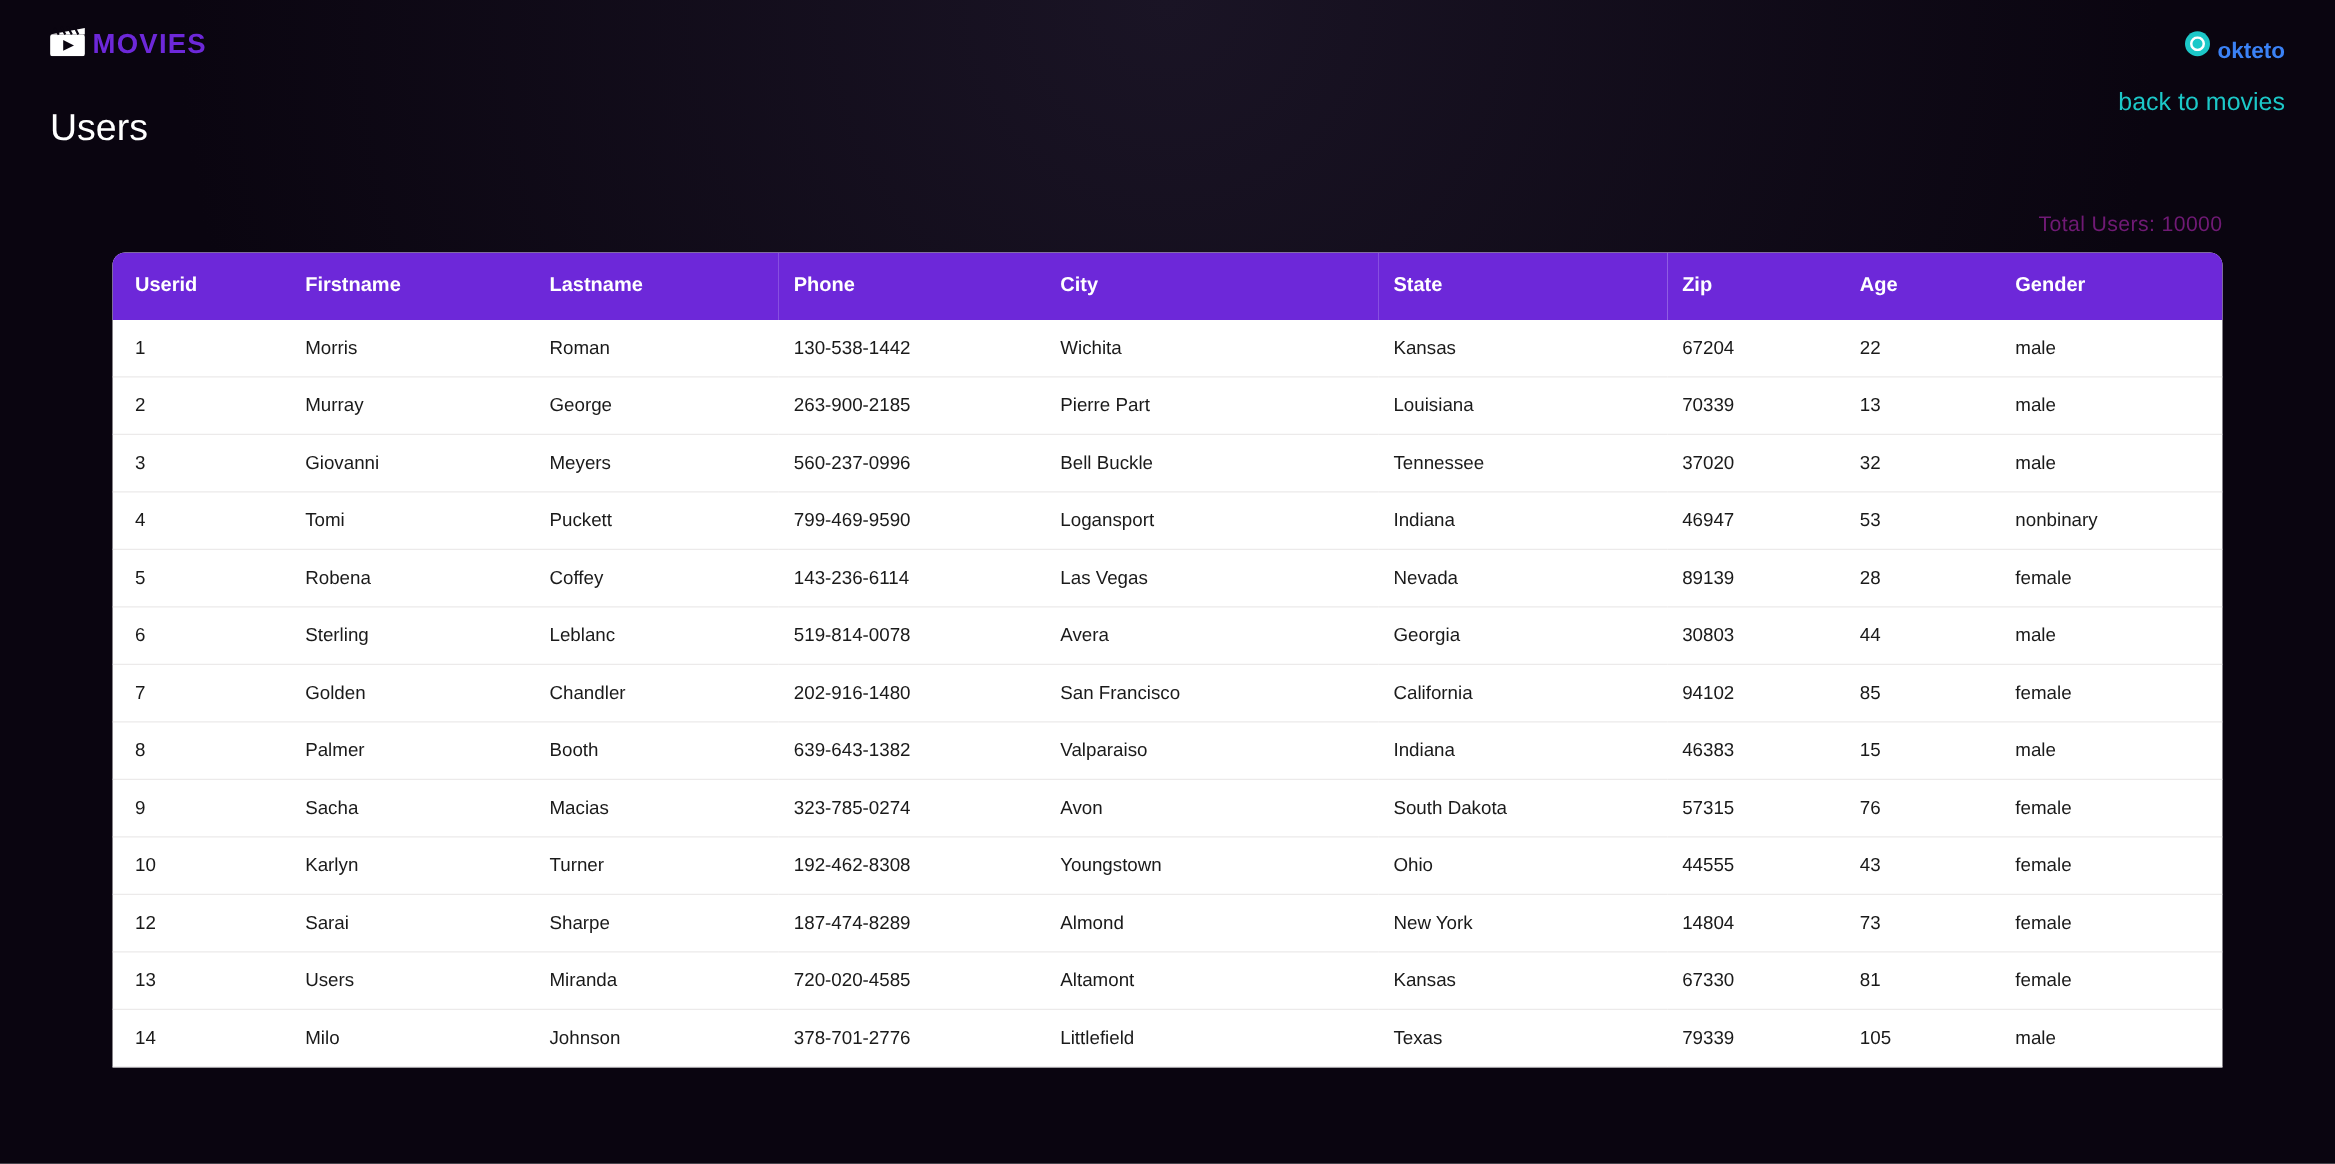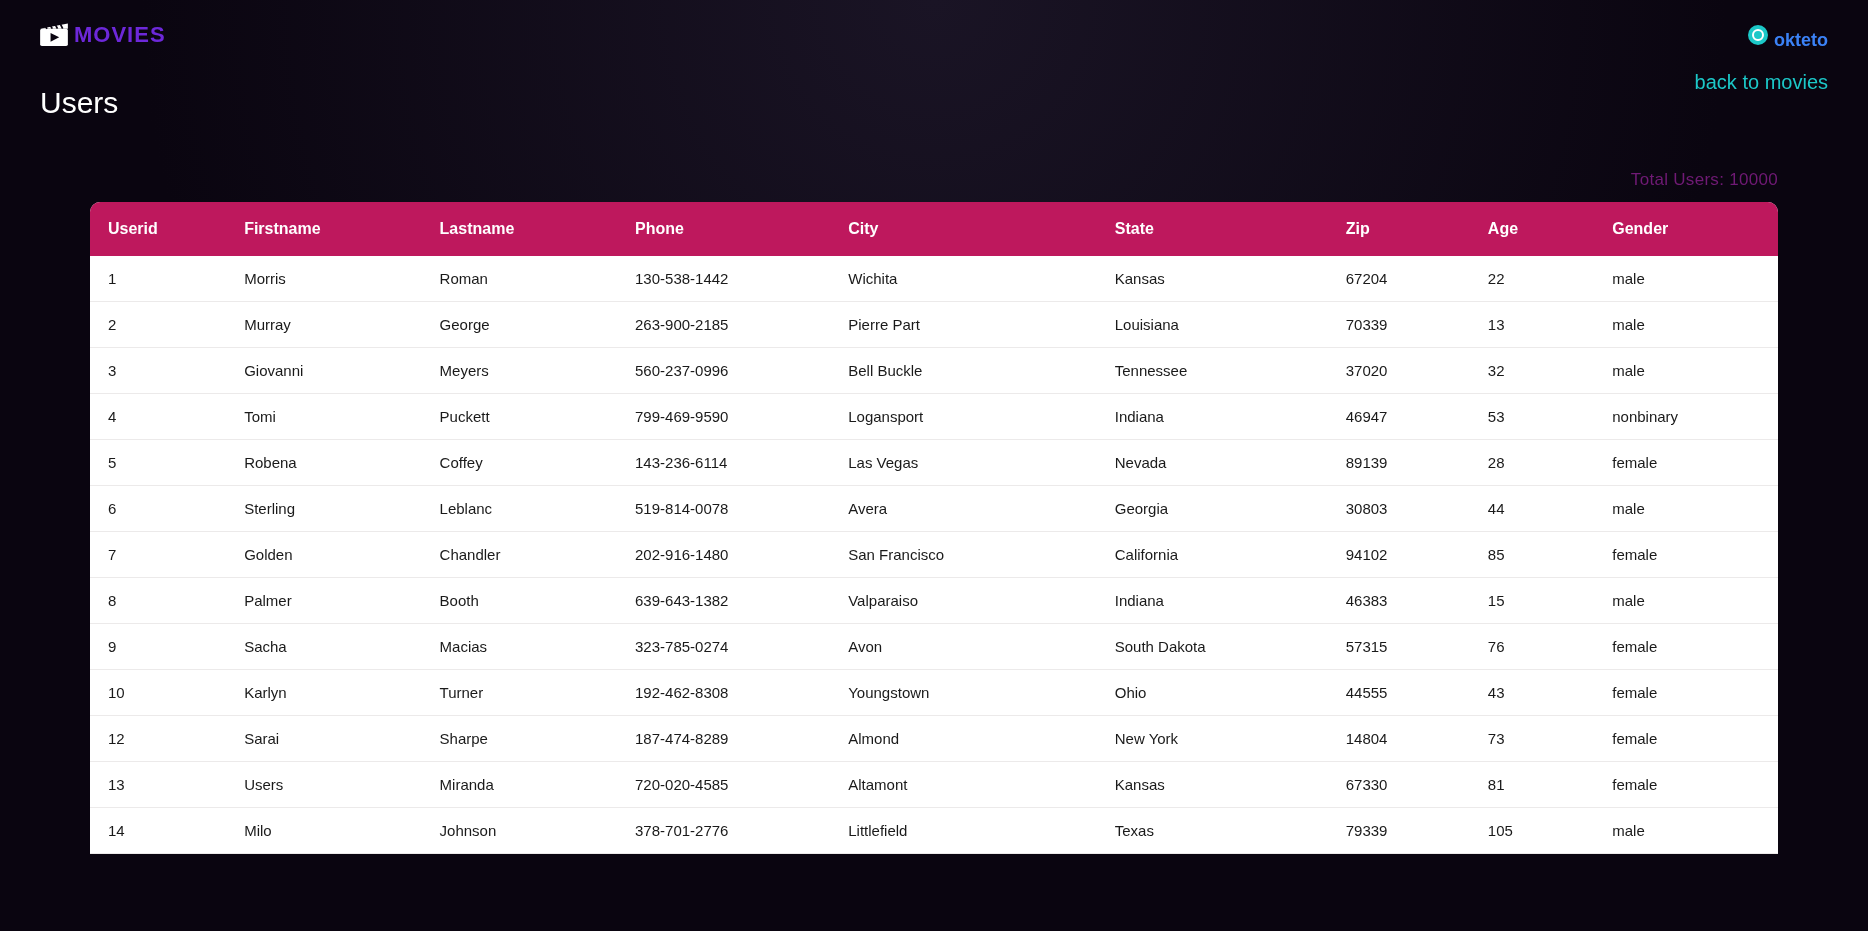--- a/index.html
+++ b/index.html
@@ -91,21 +91,21 @@
   .table-wrap {
     background: #fff;
     border-radius: 10px 10px 0 0;
     overflow: hidden;
   }
   table {
     width: 100%;
     border-collapse: collapse;
   }
   thead tr {
-    background: #be185d;
+    background: #6d28d9;
     color: #fff;
   }
   thead th {
     text-align: left;
     padding: 18px 12px;
     font-weight: 600;
     font-size: 16px;
   }
   tbody tr {
     border-bottom: 1px solid #eceaea;

